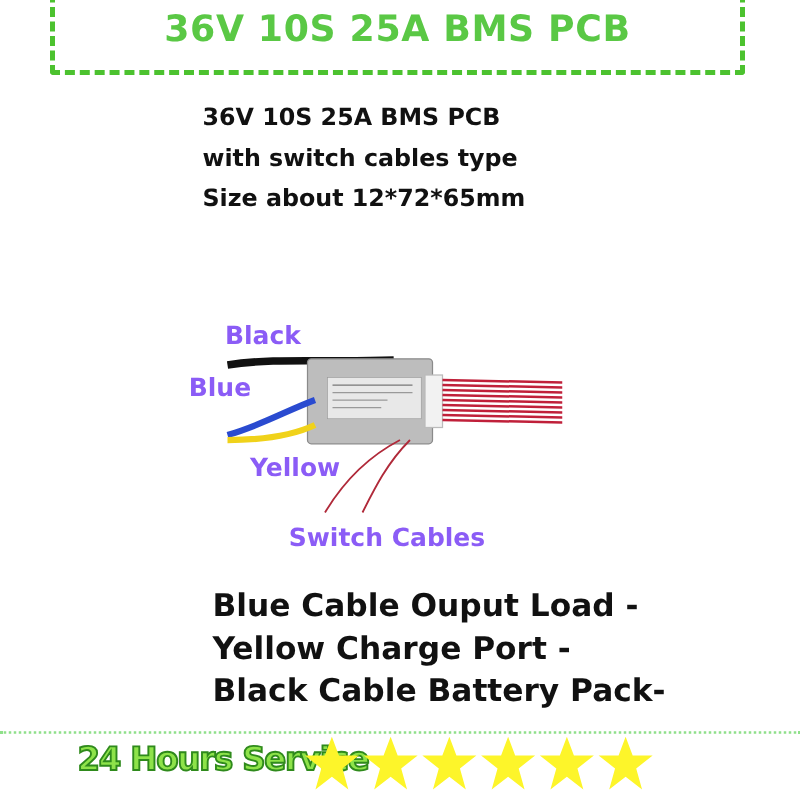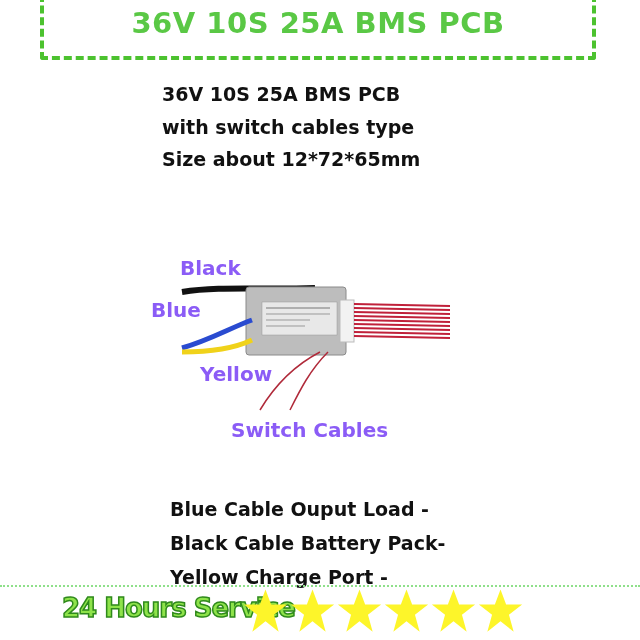--- a/index.html
+++ b/index.html
@@ -6,21 +6,21 @@
   body { width:640px; height:640px; background:#ffffff; position:relative; overflow:hidden;
          font-family:"DejaVu Sans", sans-serif; }
   .title-box { position:absolute; left:40px; top:-6px; width:556px; height:66px;
     border:4px dashed #4cc22f; border-top-style:dashed; box-sizing:border-box; border-radius:3px; }
   .title-text { position:absolute; left:0; right:0; top:8px; text-align:center;
     font-size:29px; font-weight:bold; color:#5ac845; letter-spacing:0.5px; }
   .desc { position:absolute; left:162px; top:78px; font-size:19px; font-weight:bold; color:#111;
     line-height:32.5px; }
   .label { position:absolute; font-size:20px; font-weight:bold; color:#8b5cf6; }
   .photo { position:absolute; left:180px; top:280px; width:270px; height:135px; }
-  .notes { position:absolute; left:170px; top:492px; font-size:19px; font-weight:bold; color:#111;
+  .notes { position:absolute; left:170px; top:468px; font-size:25px; font-weight:bold; color:#111;
     line-height:34px; }
   .divider { position:absolute; left:0; top:585px; width:640px; border-top:2px dotted #8fe08a; }
   .service { position:absolute; left:62px; top:593px; font-size:26px; font-weight:bold;
     color:#8ee34a; -webkit-text-stroke:1.5px #2f8a1c; letter-spacing:-1px; }
   .stars { position:absolute; left:242px; top:585px; display:flex; }
   .star { width:47px; height:52px; }
 </style>
 </head>
 <body>
 
@@ -67,22 +67,22 @@
   <path d="M2 68 C30 60, 50 48, 72 40" stroke="#2a4bd0" stroke-width="5" fill="none"></path>
 
   <path d="M2 72 C30 72, 55 68, 72 60" stroke="#f0d21a" stroke-width="5" fill="none"></path>
 
   <path d="M140 72 C115 85, 95 105, 80 130" stroke="#b02a3a" stroke-width="1.5" fill="none"></path>
   <path d="M148 72 C130 90, 120 110, 110 130" stroke="#b02a3a" stroke-width="1.5" fill="none"></path>
 </svg>
 
 <div class="notes">
   <div>Blue Cable Ouput Load -</div>
+  <div>Yellow Charge Port -</div>
   <div>Black Cable Battery Pack-</div>
-  <div>Yellow Charge Port -</div>
 </div>
 
 <div class="divider"></div>
 <div class="service">24 Hours Service</div>
 
 <div class="stars">
   <svg class="star" viewBox="0 0 50 50">
       <polygon points="25,2 31,18 48,18 34,29 39,47 25,36 11,47 16,29 2,18 19,18" fill="#fdf52a"></polygon>
     </svg>
   <svg class="star" viewBox="0 0 50 50">

